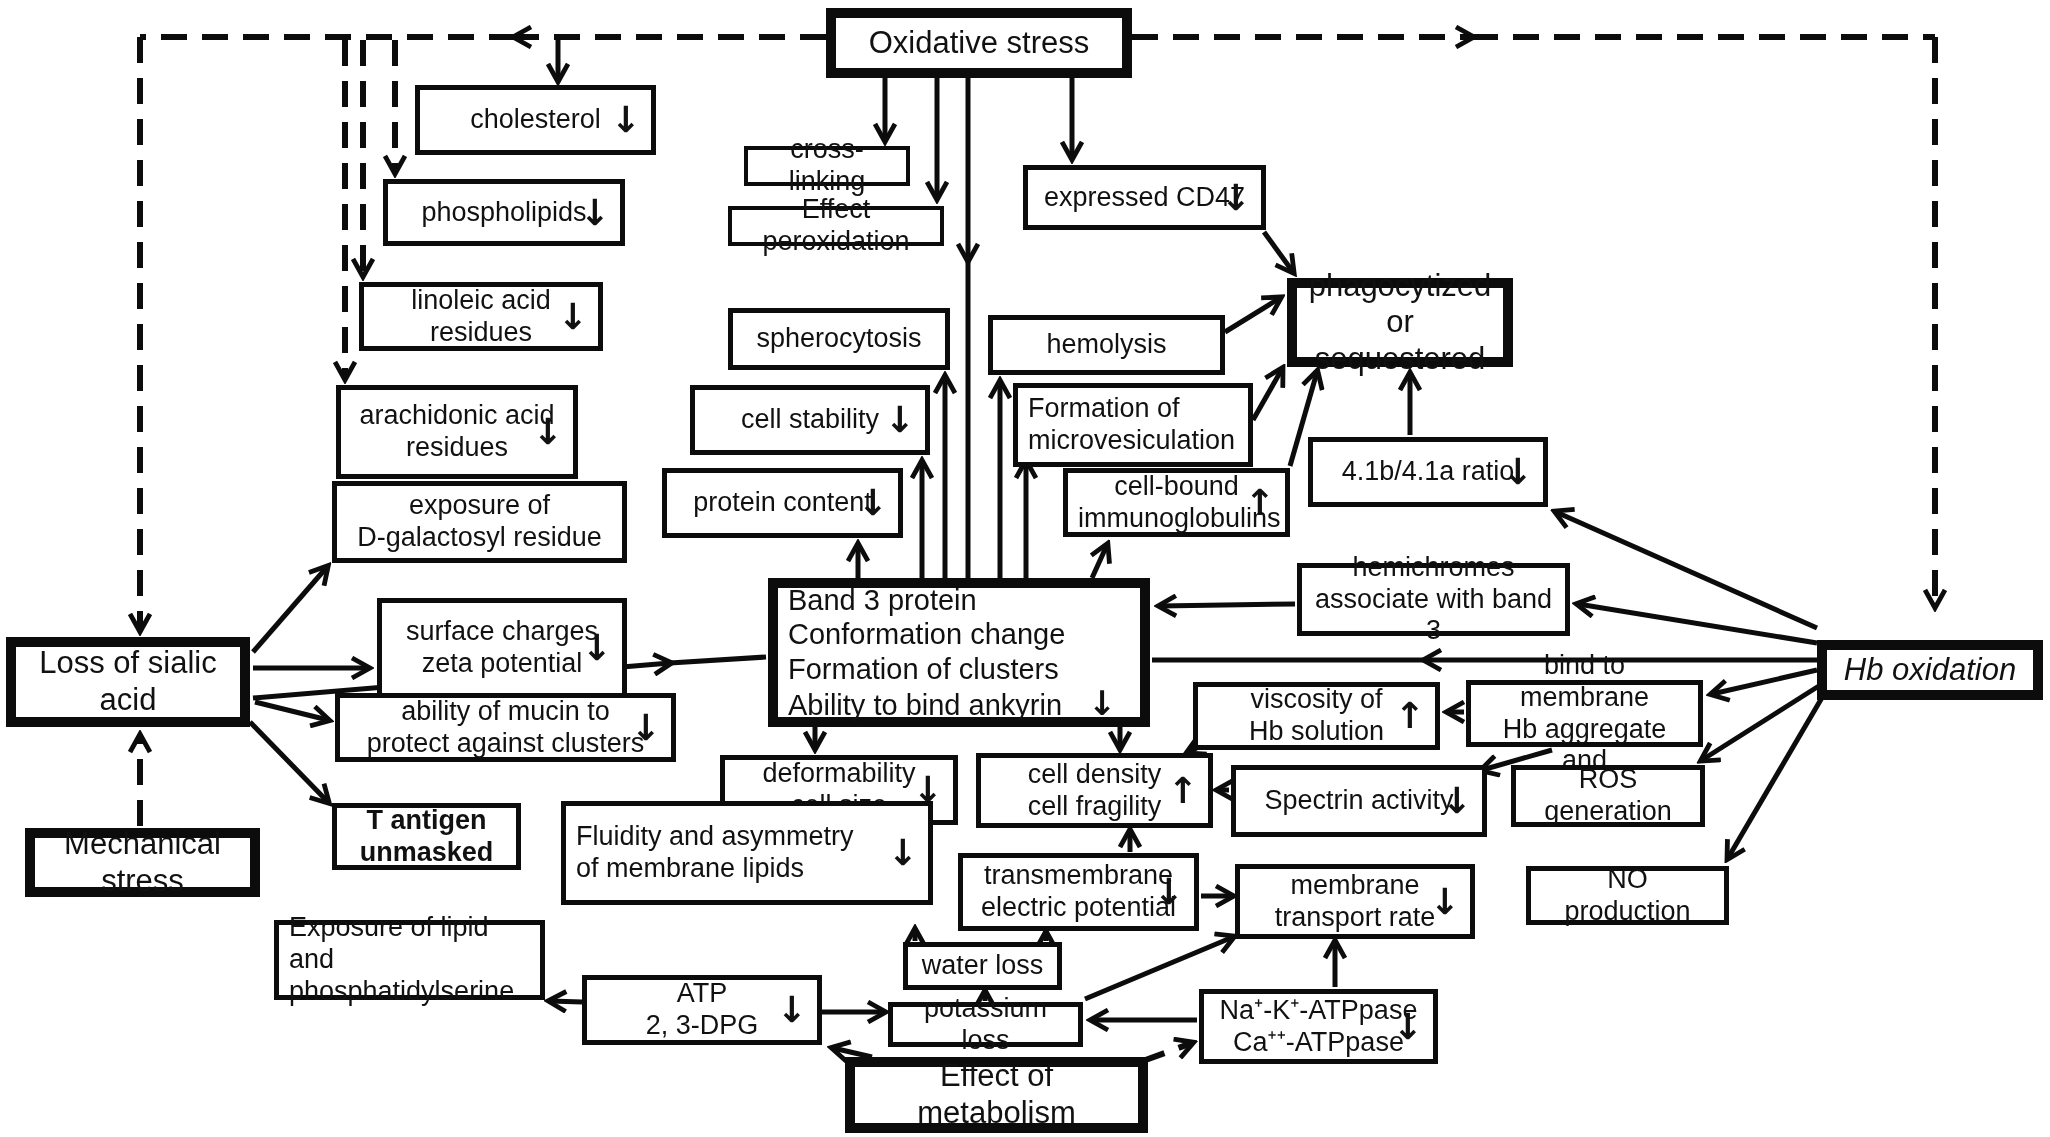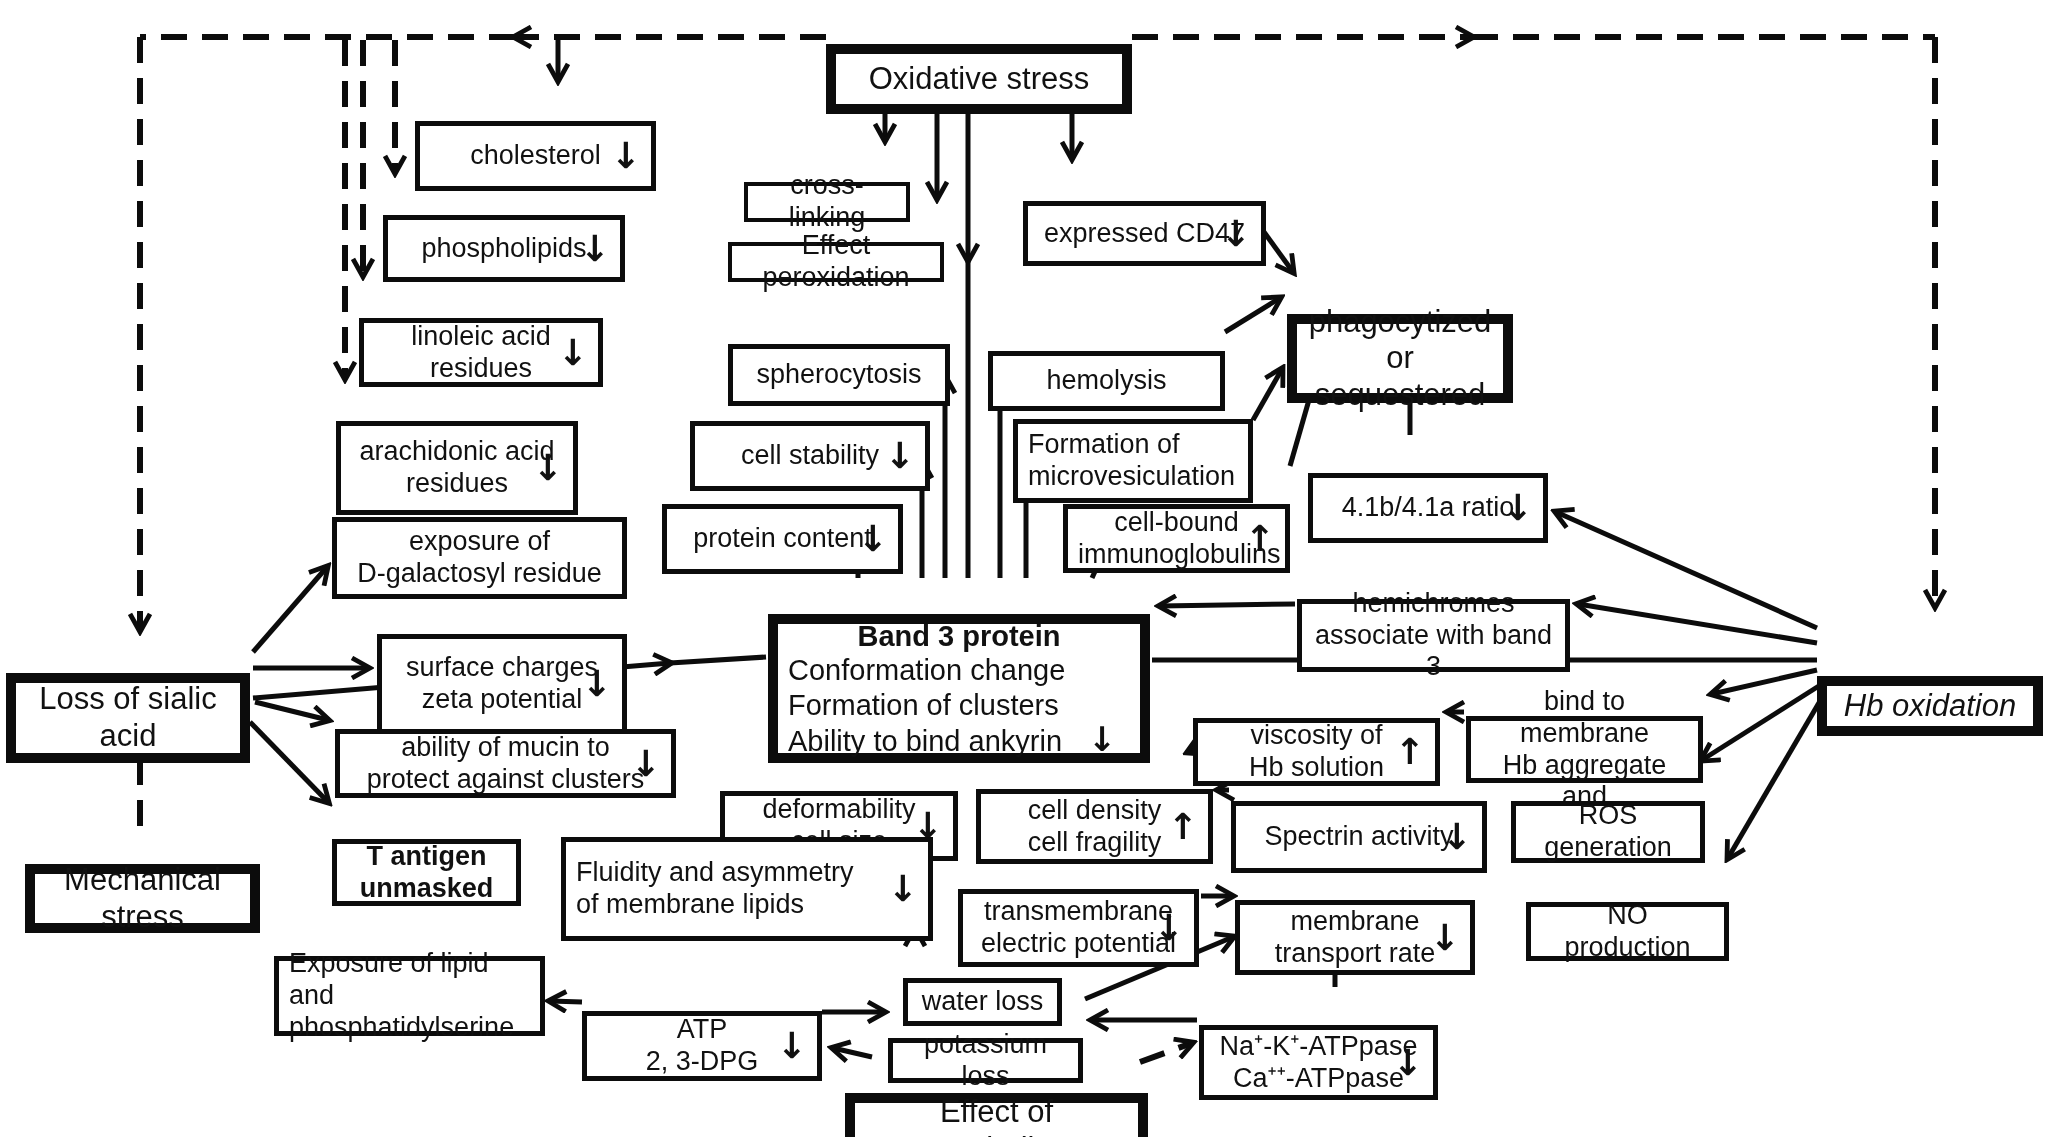--- a/index.html
+++ b/index.html
@@ -17,28 +17,27 @@
     box-sizing:border-box;
     background:#fff;
     border:5px solid #0c0c0c;
     display:flex;
     align-items:center;
     justify-content:center;
     text-align:center;
     font-size:27px;
     line-height:1.18;
     padding:14px 10px;
-    margin-top:36px;
   }
   .box.thin{border-width:4px;}
   .box.major{border-width:10px;font-size:31px;}
   .box.left .lines{text-align:left;}
   .box .lines{width:100%;}
   .box .line{display:block;}
-  .box .line.title{font-weight:bold;text-align:center;}
+  .box .line.title{font-weight:normal;text-align:left;}
   .box .indicator{
     position:absolute;
     right:10px;top:50%;
     transform:translateY(-50%);
     font-family:"DejaVu Sans", sans-serif;
     font-weight:bold;
     font-size:36px;
     line-height:1;
   }
   .box .indicator.inline{

